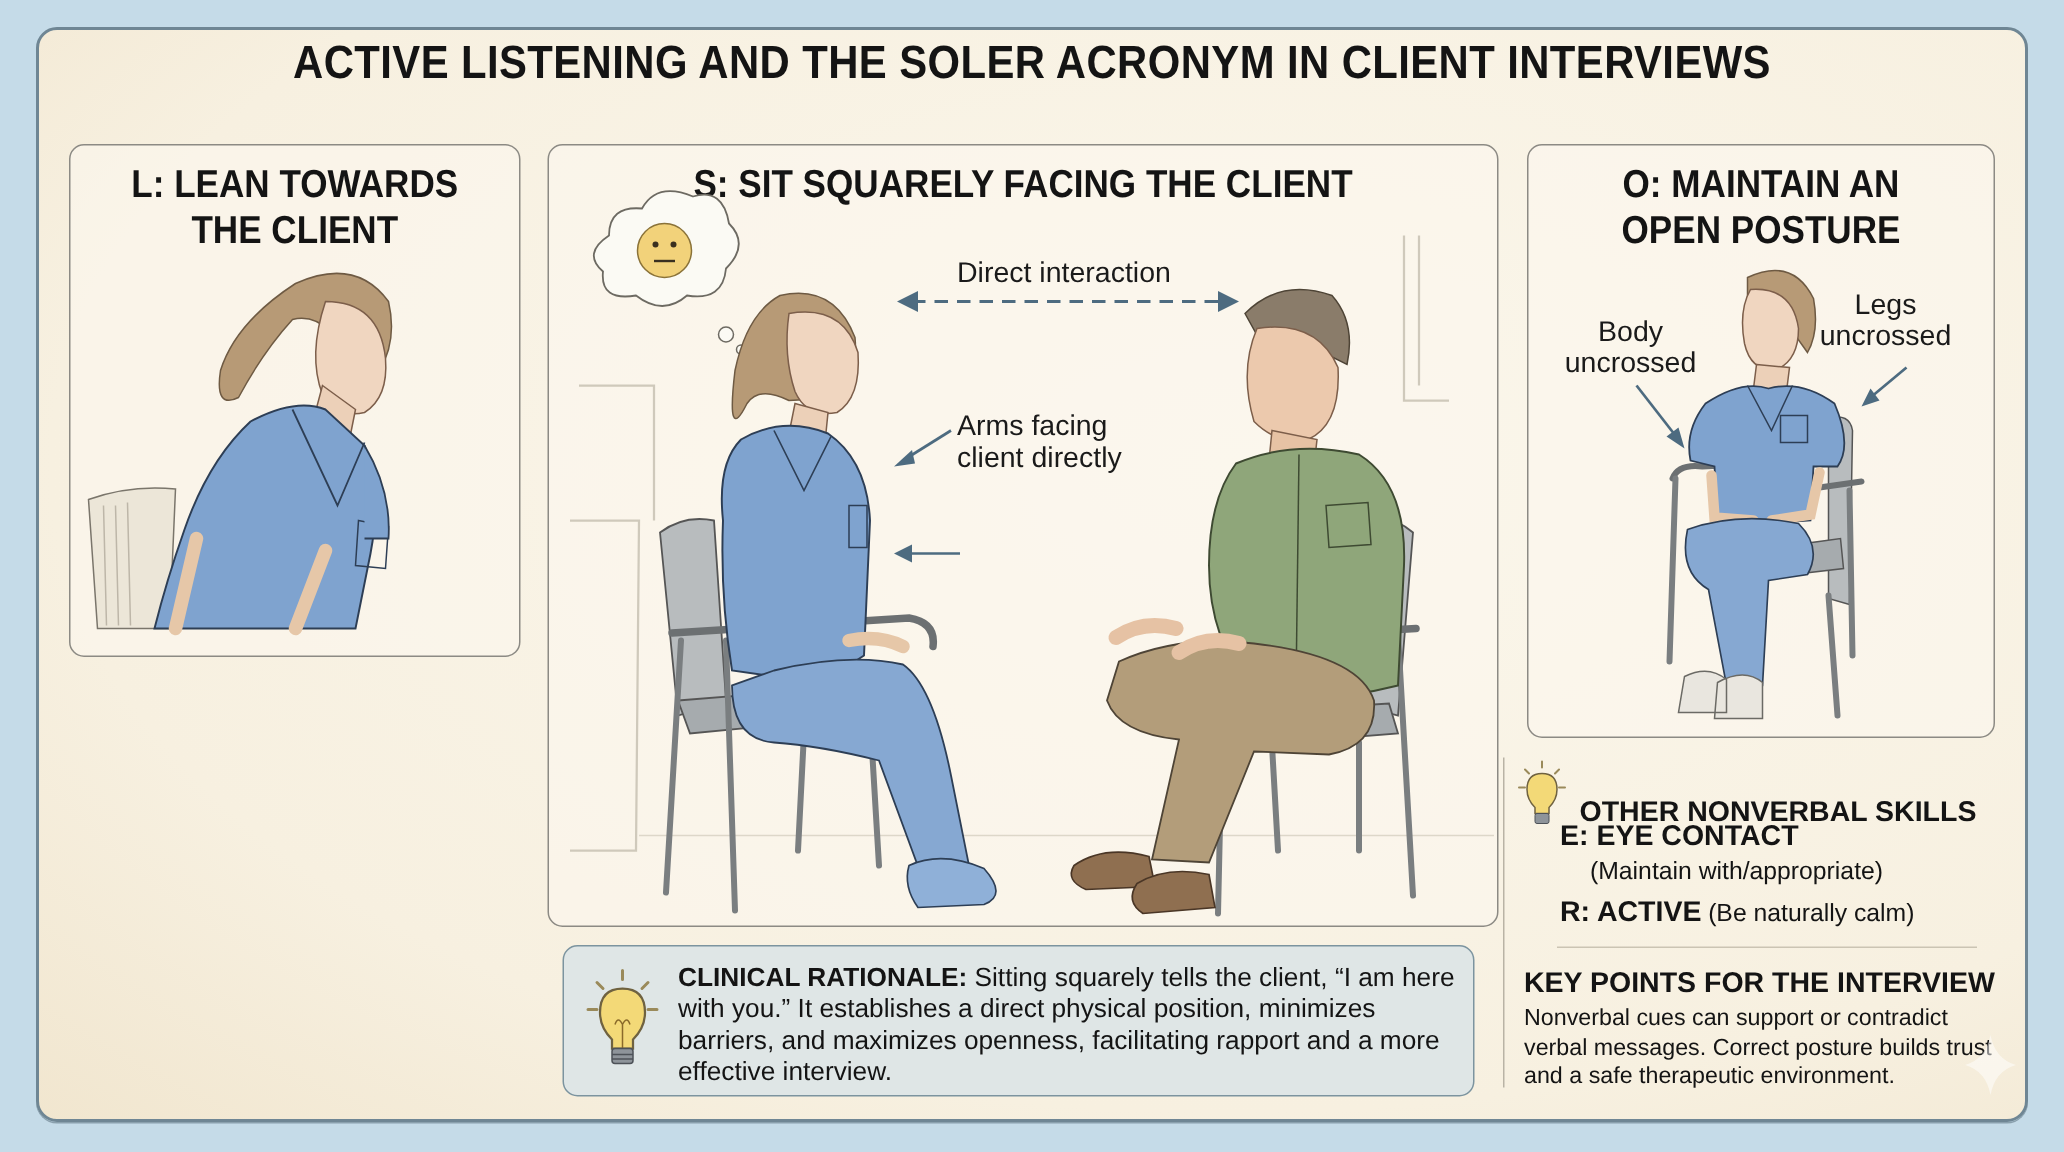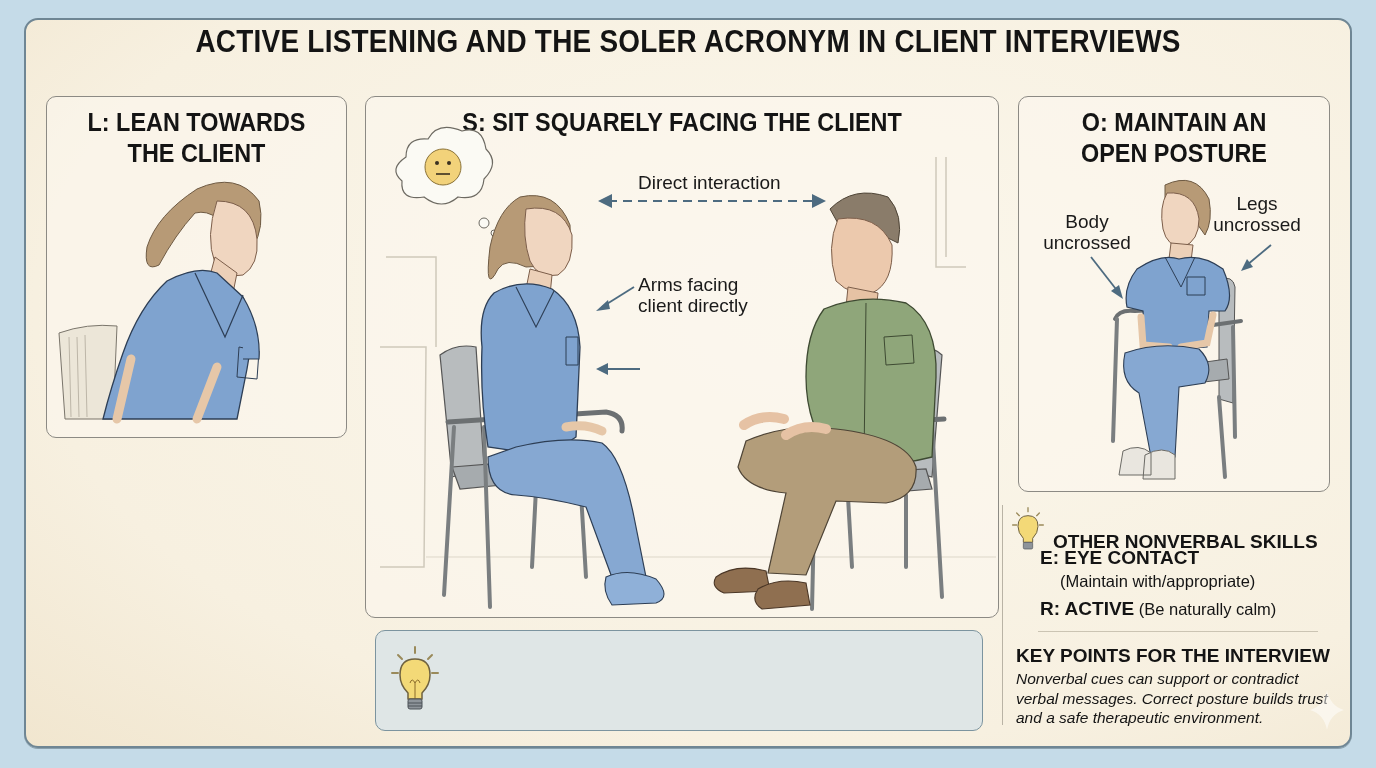--- a/index.html
+++ b/index.html
@@ -41,21 +41,21 @@
     position: absolute; left: 76px; top: 10px; width: 520px;
     font-size: 17.5px; line-height: 21px;
   }
   .rationale-text b { font-weight: 700; }
   .divider-v { position: absolute; left: 1002px; top: 505px; width: 1px; height: 220px; background: #b9b3a5; }
   .skills-heading { position: absolute; left: 1053px; top: 517px; font-weight: 700; font-size: 19px; margin-top: 14px; }
   .skill-letter { position: absolute; font-weight: 700; font-size: 19px; }
   .skill-note { position: absolute; font-size: 16.5px; }
   .hr { position: absolute; left: 1038px; top: 631px; width: 280px; height: 1px; background: #cbc4b3; }
   .key-heading { position: absolute; left: 1016px; top: 645px; font-weight: 700; font-size: 19px; }
-  .key-body { position: absolute; left: 1016px; top: 669px; width: 320px; font-size: 15.5px; line-height: 19.5px; font-style: italic; }
+  .key-body { position: absolute; left: 1016px; top: 669px; width: 320px; font-size: 15.5px; line-height: 19.5px; }
 </style>
 </head>
 <body>
 
 <div class="frame"></div>
 
 <div class="title">ACTIVE LISTENING AND THE SOLER ACRONYM IN CLIENT INTERVIEWS</div>
 
 <div class="panel" style="left:46px; top:96px; width:301px; height:342px;">
   <div class="panel-title" style="top:10px;">
@@ -199,20 +199,21 @@
 </div>
 
 <div class="rationale">
   <svg style="left:14px; top:12px;" width="50" height="72" viewBox="0 0 50 72">
     <path d="M25 4 L25 10 M8 12 L12 16 M42 12 L38 16 M2 30 L8 30 M48 30 L42 30" stroke="#9a8a5a" stroke-width="2" stroke-linecap="round"></path>
     <path d="M25 16 Q40 16 40 32 Q40 42 32 50 L32 56 L18 56 L18 50 Q10 42 10 32 Q10 16 25 16 Z" fill="#f3d977" stroke="#6f6240" stroke-width="1.5"></path>
     <path d="M20 40 Q22 34 25 40 Q28 34 30 40 M25 40 L25 56" stroke="#8a6a2a" stroke-width="1" fill="none"></path>
     <rect x="18" y="56" width="14" height="10" rx="2" fill="#8e949a" stroke="#4d5258" stroke-width="1"></rect>
     <path d="M18 60 L32 60 M18 63 L32 63" stroke="#4d5258" stroke-width="1"></path>
   </svg>
+  <div class="rationale-text"><b>CLINICAL RATIONALE:</b><span> Sitting squarely tells the client, “I am here with you.” It establishes a direct physical position, minimizes barriers, and maximizes openness, facilitating rapport and a more effective interview.</span></div>
 </div>
 
 <div class="divider-v"></div>
 <svg style="left:1010px; top:505px;" width="36" height="48" viewBox="0 0 50 72">
   <path d="M25 4 L25 10 M8 12 L12 16 M42 12 L38 16 M2 30 L8 30 M48 30 L42 30" stroke="#9a8a5a" stroke-width="2" stroke-linecap="round"></path>
   <path d="M25 16 Q40 16 40 32 Q40 42 32 50 L32 56 L18 56 L18 50 Q10 42 10 32 Q10 16 25 16 Z" fill="#f3d977" stroke="#6f6240" stroke-width="1.5"></path>
   <rect x="18" y="56" width="14" height="10" rx="2" fill="#8e949a" stroke="#4d5258" stroke-width="1"></rect>
 </svg>
 <div class="skills-heading">OTHER NONVERBAL SKILLS</div>
 <div class="skill-letter" style="left:1040px; top:547px;">E: EYE CONTACT</div>

